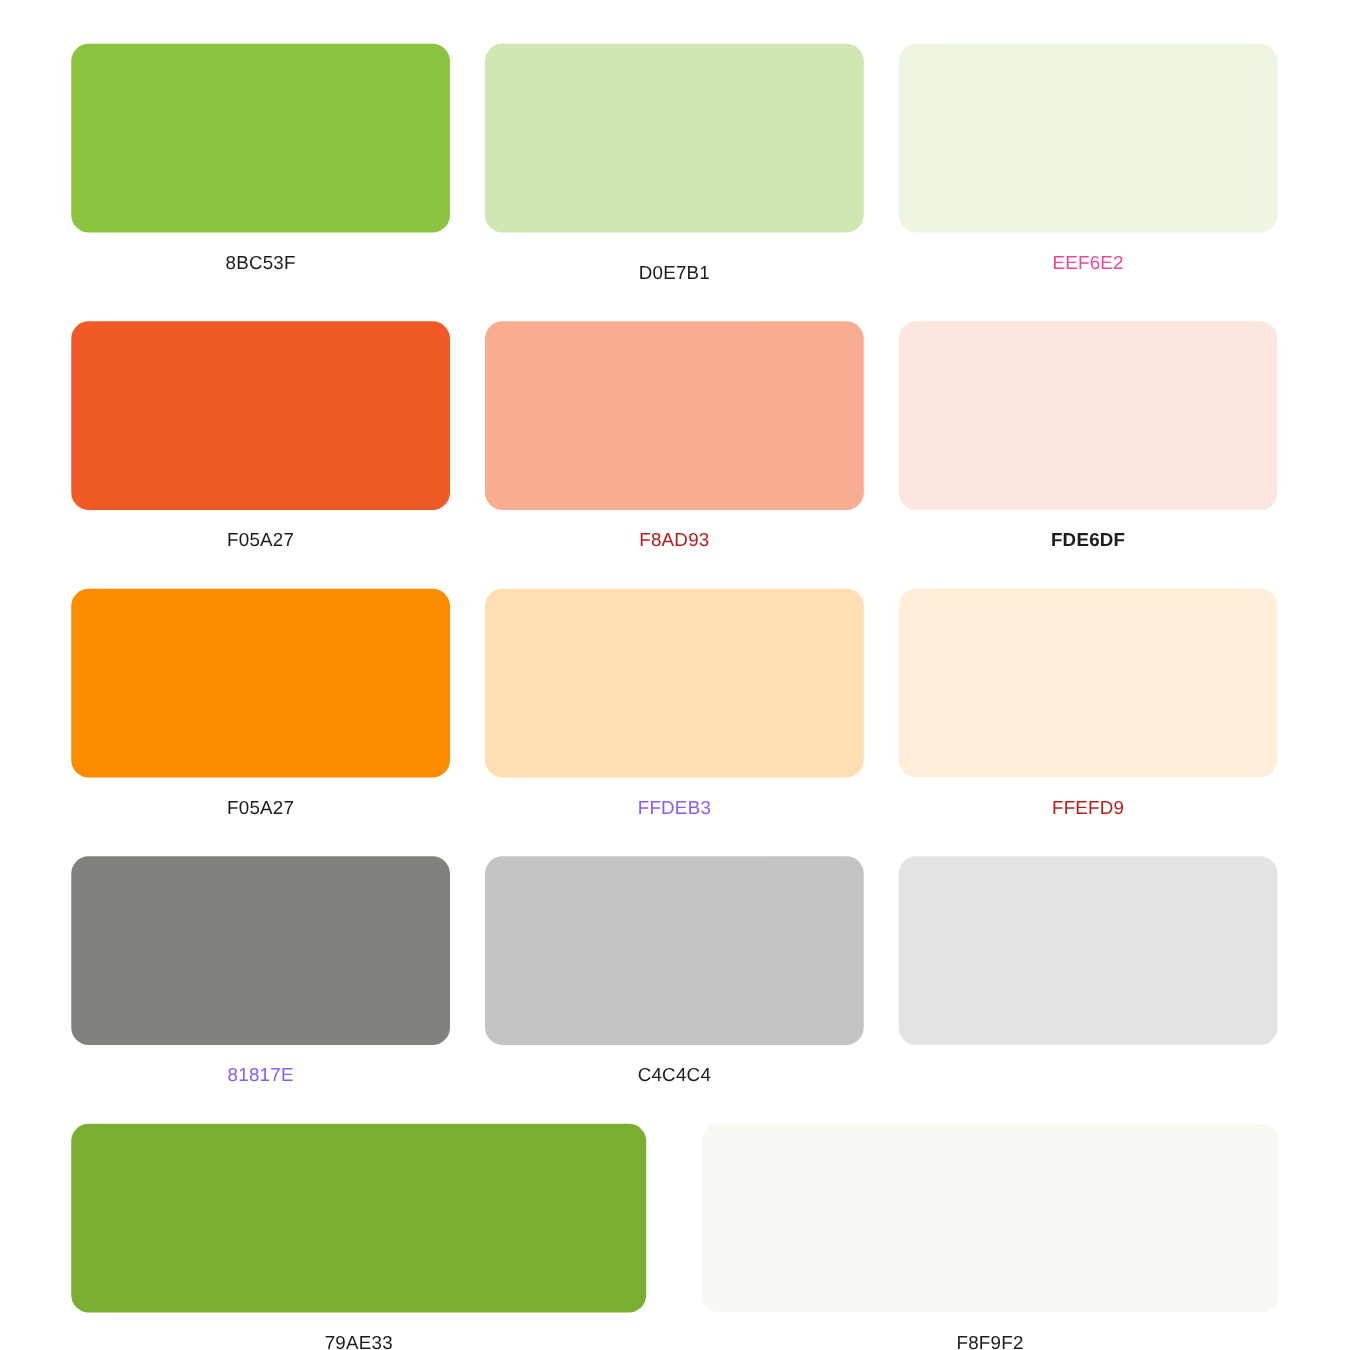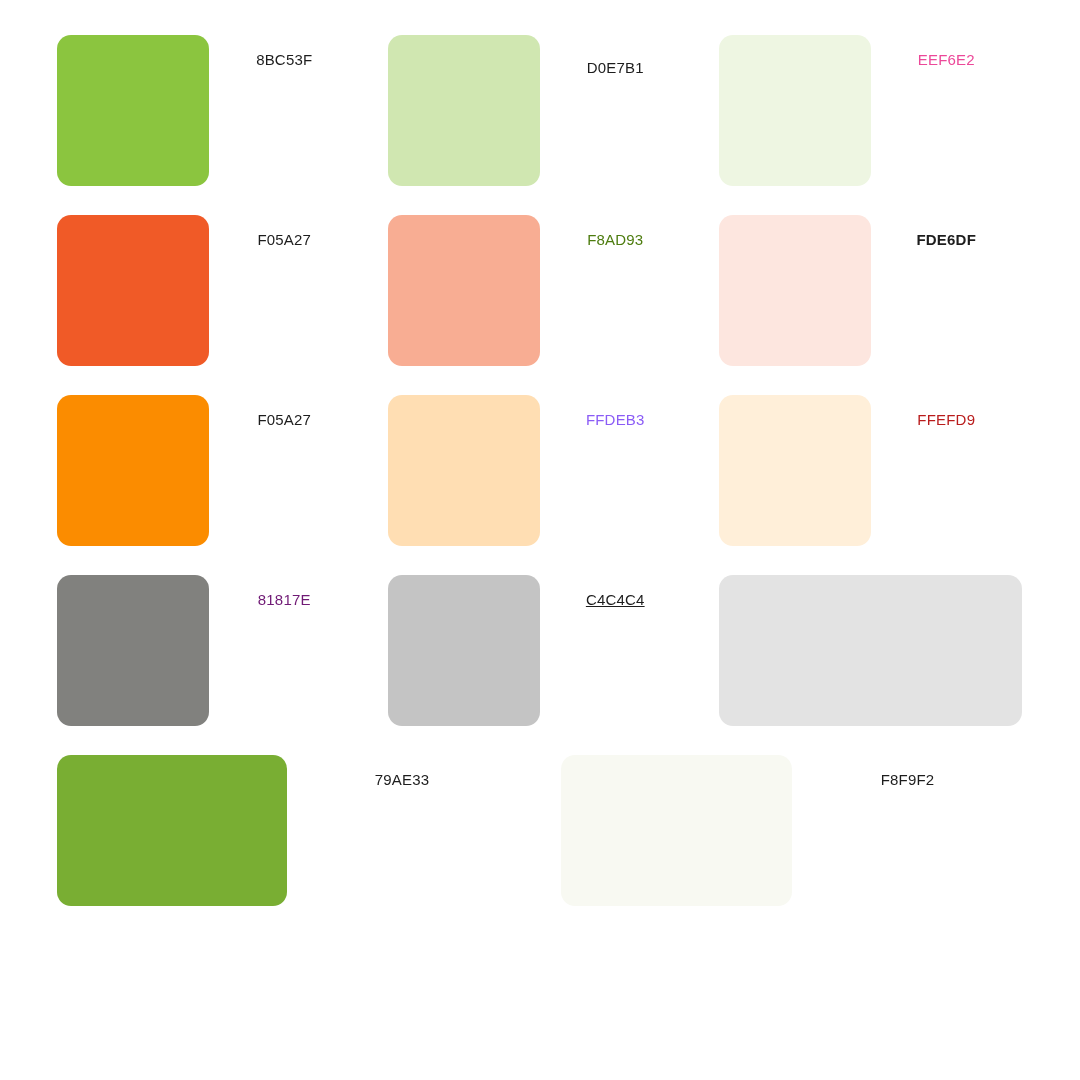--- a/index.html
+++ b/index.html
@@ -29,21 +29,21 @@
     gap: 28px;
     margin-bottom: 29px;
   }
 
   .palette-row.row-wide {
     gap: 44px;
   }
 
   .swatch-cell {
     display: flex;
-    flex-direction: row;
+    flex-direction: column;
     align-items: stretch;
     width: 303px;
   }
 
   .swatch-chip {
     width: 100%;
     height: 151px;
     border-radius: 14px;
   }
 
@@ -90,21 +90,21 @@
     </div>
   </div>
 
   <div class="palette-row">
     <div class="swatch-cell">
       <div class="swatch-chip" style="background-color: rgb(240, 90, 39);"></div>
       <span class="swatch-label" style="color: rgb(29, 29, 29);">F05A27</span>
     </div>
     <div class="swatch-cell">
       <div class="swatch-chip" style="background-color: rgb(248, 173, 147);"></div>
-      <span class="swatch-label" style="color: #4d7c0f;">F8AD93</span>
+      <span class="swatch-label" style="color: #b91c1c;">F8AD93</span>
     </div>
     <div class="swatch-cell">
       <div class="swatch-chip" style="background-color: rgb(253, 230, 223);"></div>
       <span class="swatch-label" style="color: rgb(29, 29, 29); font-weight: bold;">FDE6DF</span>
     </div>
   </div>
 
   <div class="palette-row">
     <div class="swatch-cell">
       <div class="swatch-chip" style="background-color: rgb(251, 140, 0);"></div>
@@ -116,25 +116,25 @@
     </div>
     <div class="swatch-cell">
       <div class="swatch-chip" style="background-color: rgb(255, 239, 217);"></div>
       <span class="swatch-label" style="color: #b91c1c;">FFEFD9</span>
     </div>
   </div>
 
   <div class="palette-row">
     <div class="swatch-cell">
       <div class="swatch-chip" style="background-color: rgb(129, 129, 126);"></div>
-      <span class="swatch-label" style="color: #701a75;">81817E</span>
+      <span class="swatch-label" style="color: #8b5cf6;">81817E</span>
     </div>
     <div class="swatch-cell">
       <div class="swatch-chip" style="background-color: rgb(196, 196, 196);"></div>
-      <span class="swatch-label" style="color: rgb(29, 29, 29); text-decoration: underline;">C4C4C4</span>
+      <span class="swatch-label" style="color: rgb(29, 29, 29);">C4C4C4</span>
     </div>
     <div class="swatch-cell">
       <div class="swatch-chip" style="background-color: rgb(227, 227, 227);"></div>
     </div>
   </div>
 
   <div class="palette-row row-wide">
     <div class="swatch-cell cell-wide-left">
       <div class="swatch-chip" style="background-color: rgb(121, 174, 51);"></div>
       <span class="swatch-label" style="color: rgb(29, 29, 29);">79AE33</span>

